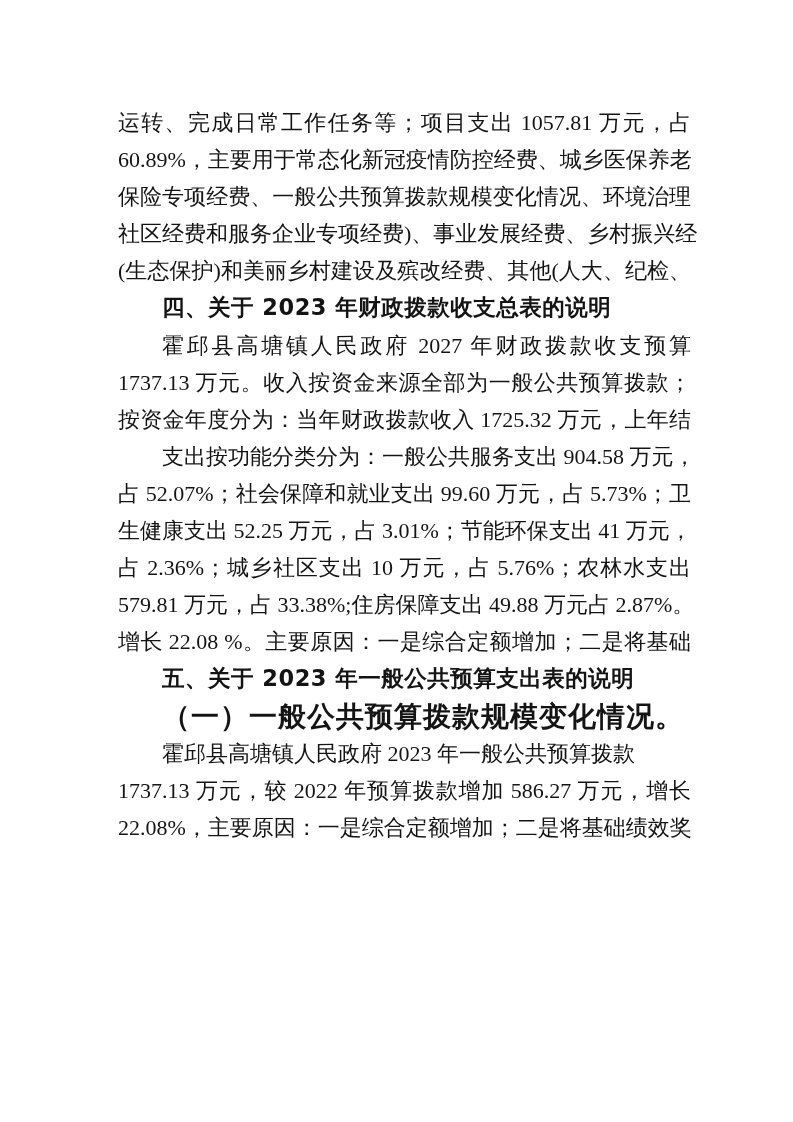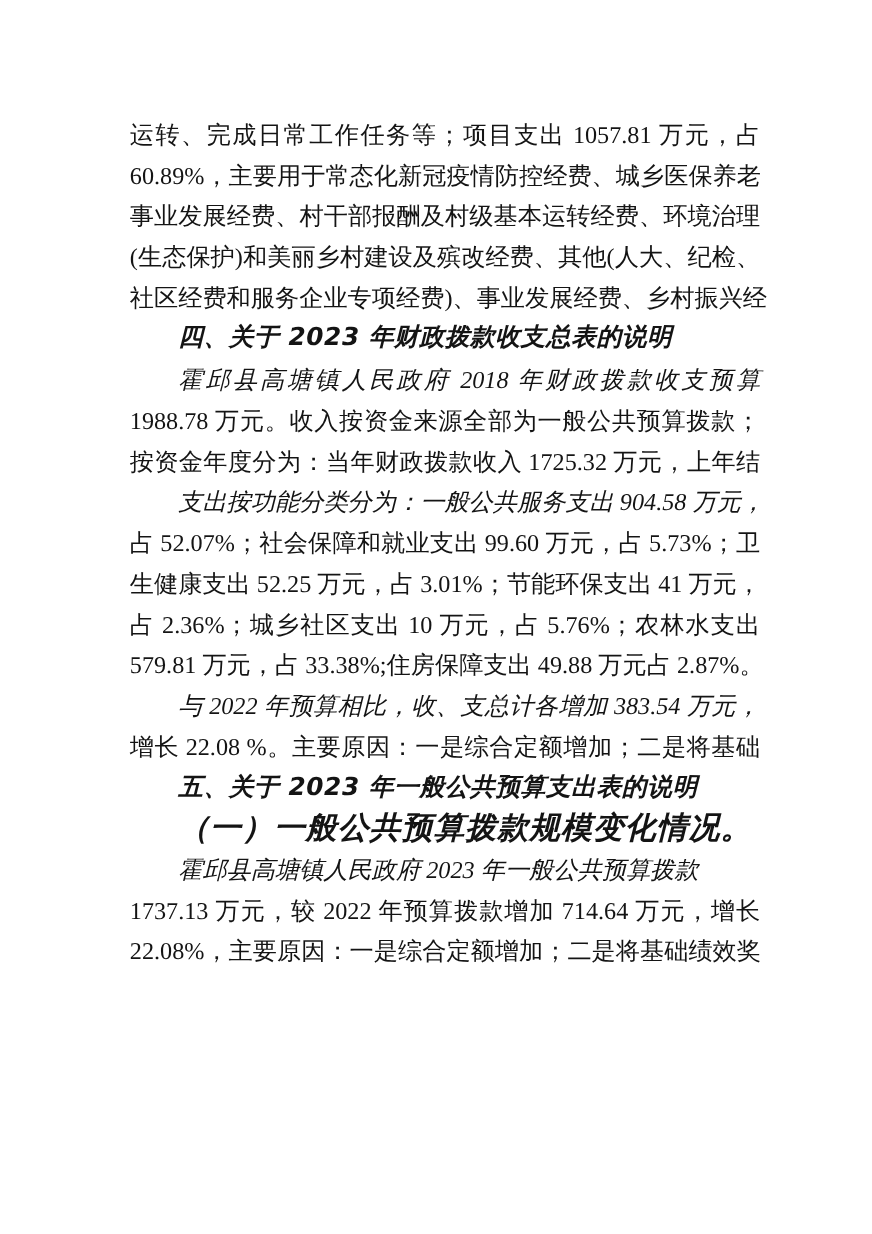--- a/index.html
+++ b/index.html
@@ -28,21 +28,20 @@
     white-space: nowrap;
     text-align: left;
   }
   .fill {
     text-align: justify;
     text-align-last: justify;
     text-justify: inter-character;
   }
   .indent {
     text-indent: 44px;
-    font-style: italic;
   }
   .h1 {
     font-family: "DejaVu Sans", "Liberation Sans", sans-serif;
     font-weight: 700;
     font-size: 22.5px;
     letter-spacing: 0.5px;
   }
   .h2 {
     font-weight: 700;
     font-size: 28px;
@@ -57,34 +56,33 @@
     color: #1a1a1a;
   }
 </style>
 </head>
 <body>
 
 <div class="page">
   <main class="content">
       <div class="line body fill">运转、完成日常工作任务等；项目支出 1057.81 万元，占</div>
       <div class="line body fill">60.89%，主要用于常态化新冠疫情防控经费、城乡医保养老</div>
-      <div class="line body fill">事业发展经费、村干部报酬及村级基本运转经费、环境治理</div>
+      <div class="line body fill">保险专项经费、一般公共预算拨款规模变化情况、环境治理</div>
+      <div class="line body fill">社区经费和服务企业专项经费)、事业发展经费、乡村振兴经</div>
       <div class="line body fill">(生态保护)和美丽乡村建设及殡改经费、其他(人大、纪检、</div>
-      <div class="line body fill">社区经费和服务企业专项经费)、事业发展经费、乡村振兴经</div>
       <div class="line h1 indent">四、关于 2023 年财政拨款收支总表的说明</div>
-      <div class="line body indent fill">霍邱县高塘镇人民政府 2018 年财政拨款收支预算</div>
-      <div class="line body fill">1988.78 万元。收入按资金来源全部为一般公共预算拨款；</div>
+      <div class="line body indent fill">霍邱县高塘镇人民政府 2027 年财政拨款收支预算</div>
+      <div class="line body fill">1737.13 万元。收入按资金来源全部为一般公共预算拨款；</div>
       <div class="line body fill">按资金年度分为：当年财政拨款收入 1725.32 万元，上年结</div>
       <div class="line body indent fill">支出按功能分类分为：一般公共服务支出 904.58 万元，</div>
       <div class="line body fill">占 52.07%；社会保障和就业支出 99.60 万元，占 5.73%；卫</div>
       <div class="line body fill">生健康支出 52.25 万元，占 3.01%；节能环保支出 41 万元，</div>
       <div class="line body fill">占 2.36%；城乡社区支出 10 万元，占 5.76%；农林水支出</div>
       <div class="line body fill">579.81 万元，占 33.38%;住房保障支出 49.88 万元占 2.87%。</div>
-      <div class="line body indent fill">与 2022 年预算相比，收、支总计各增加 383.54 万元，</div>
       <div class="line body fill">增长 22.08 %。主要原因：一是综合定额增加；二是将基础</div>
       <div class="line h1 indent">五、关于 2023 年一般公共预算支出表的说明</div>
       <div class="line h2 indent">（一）一般公共预算拨款规模变化情况。</div>
       <div class="line body indent">霍邱县高塘镇人民政府 2023 年一般公共预算拨款</div>
-      <div class="line body fill">1737.13 万元，较 2022 年预算拨款增加 714.64 万元，增长</div>
+      <div class="line body fill">1737.13 万元，较 2022 年预算拨款增加 586.27 万元，增长</div>
       <div class="line body fill">22.08%，主要原因：一是综合定额增加；二是将基础绩效奖</div>
     </main>
   <div class="footer">- 8 -</div>
 </div>
 
 </body></html>

